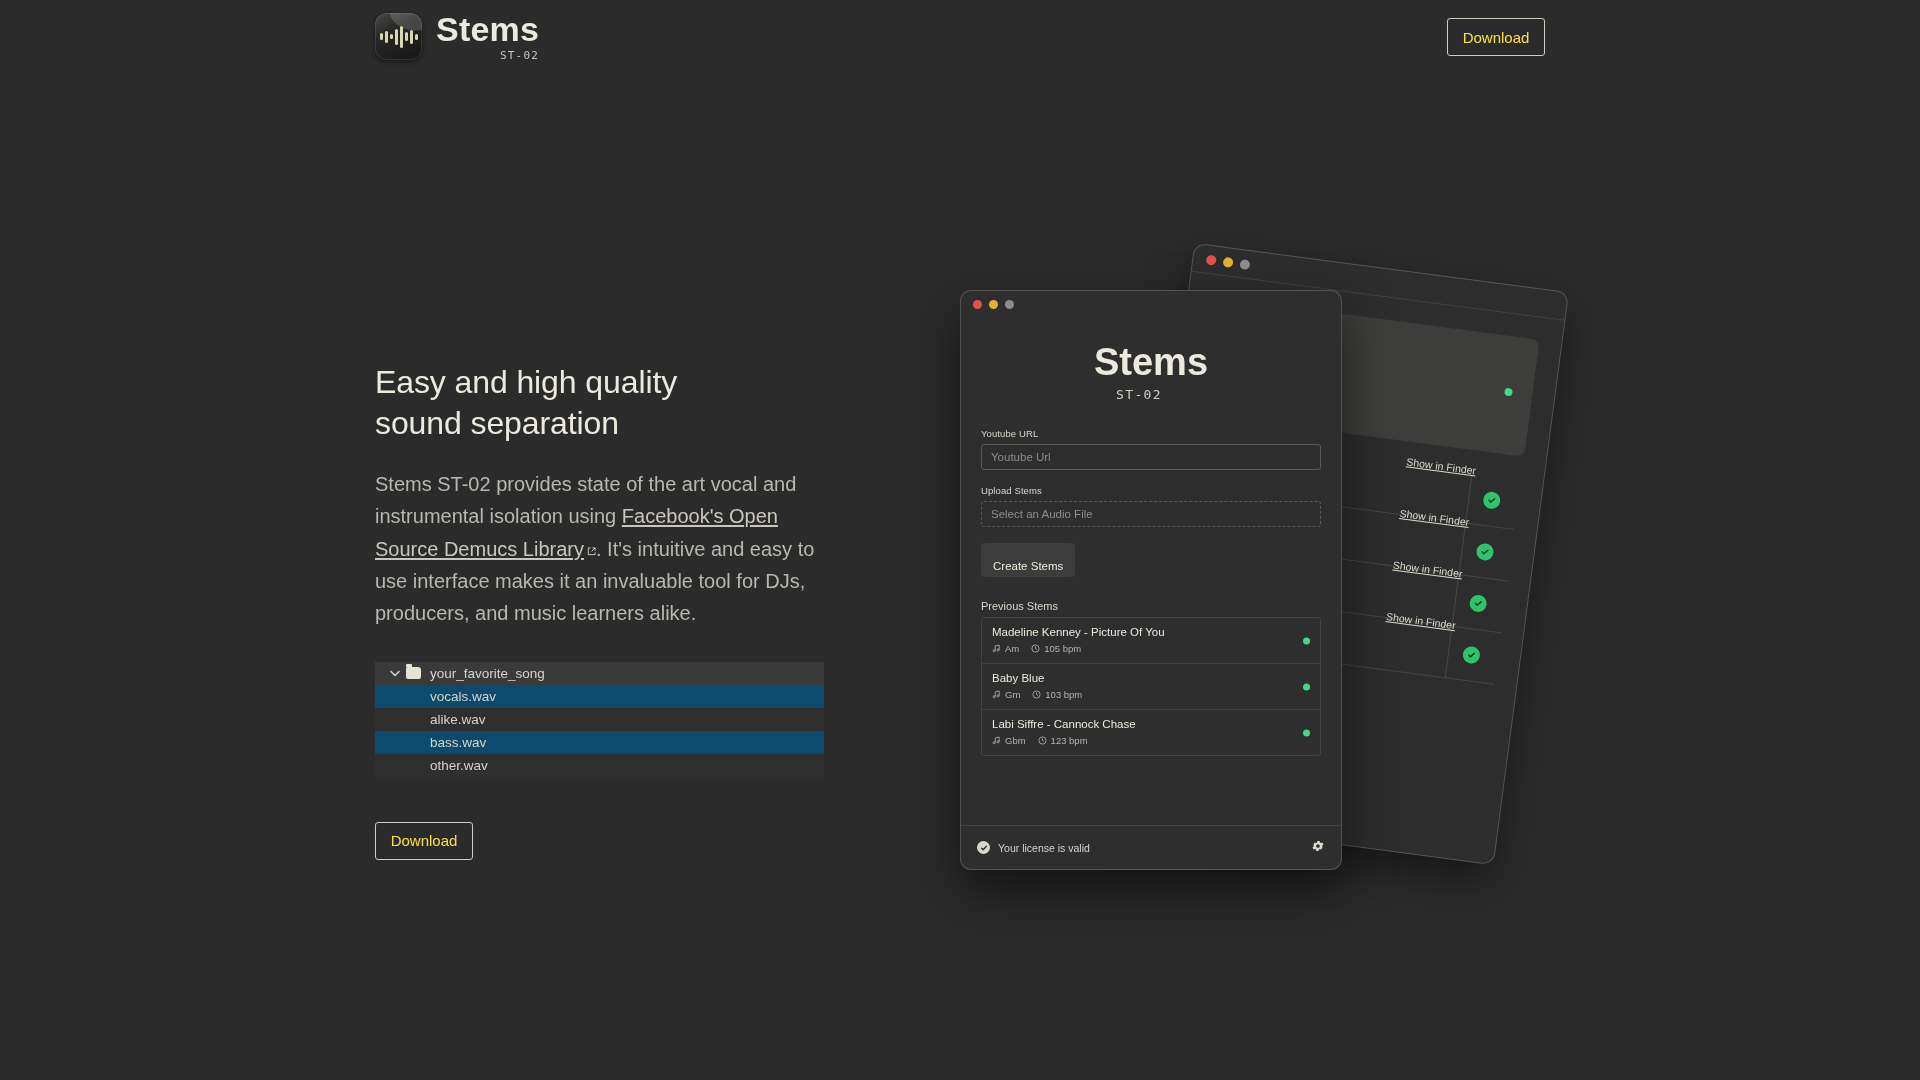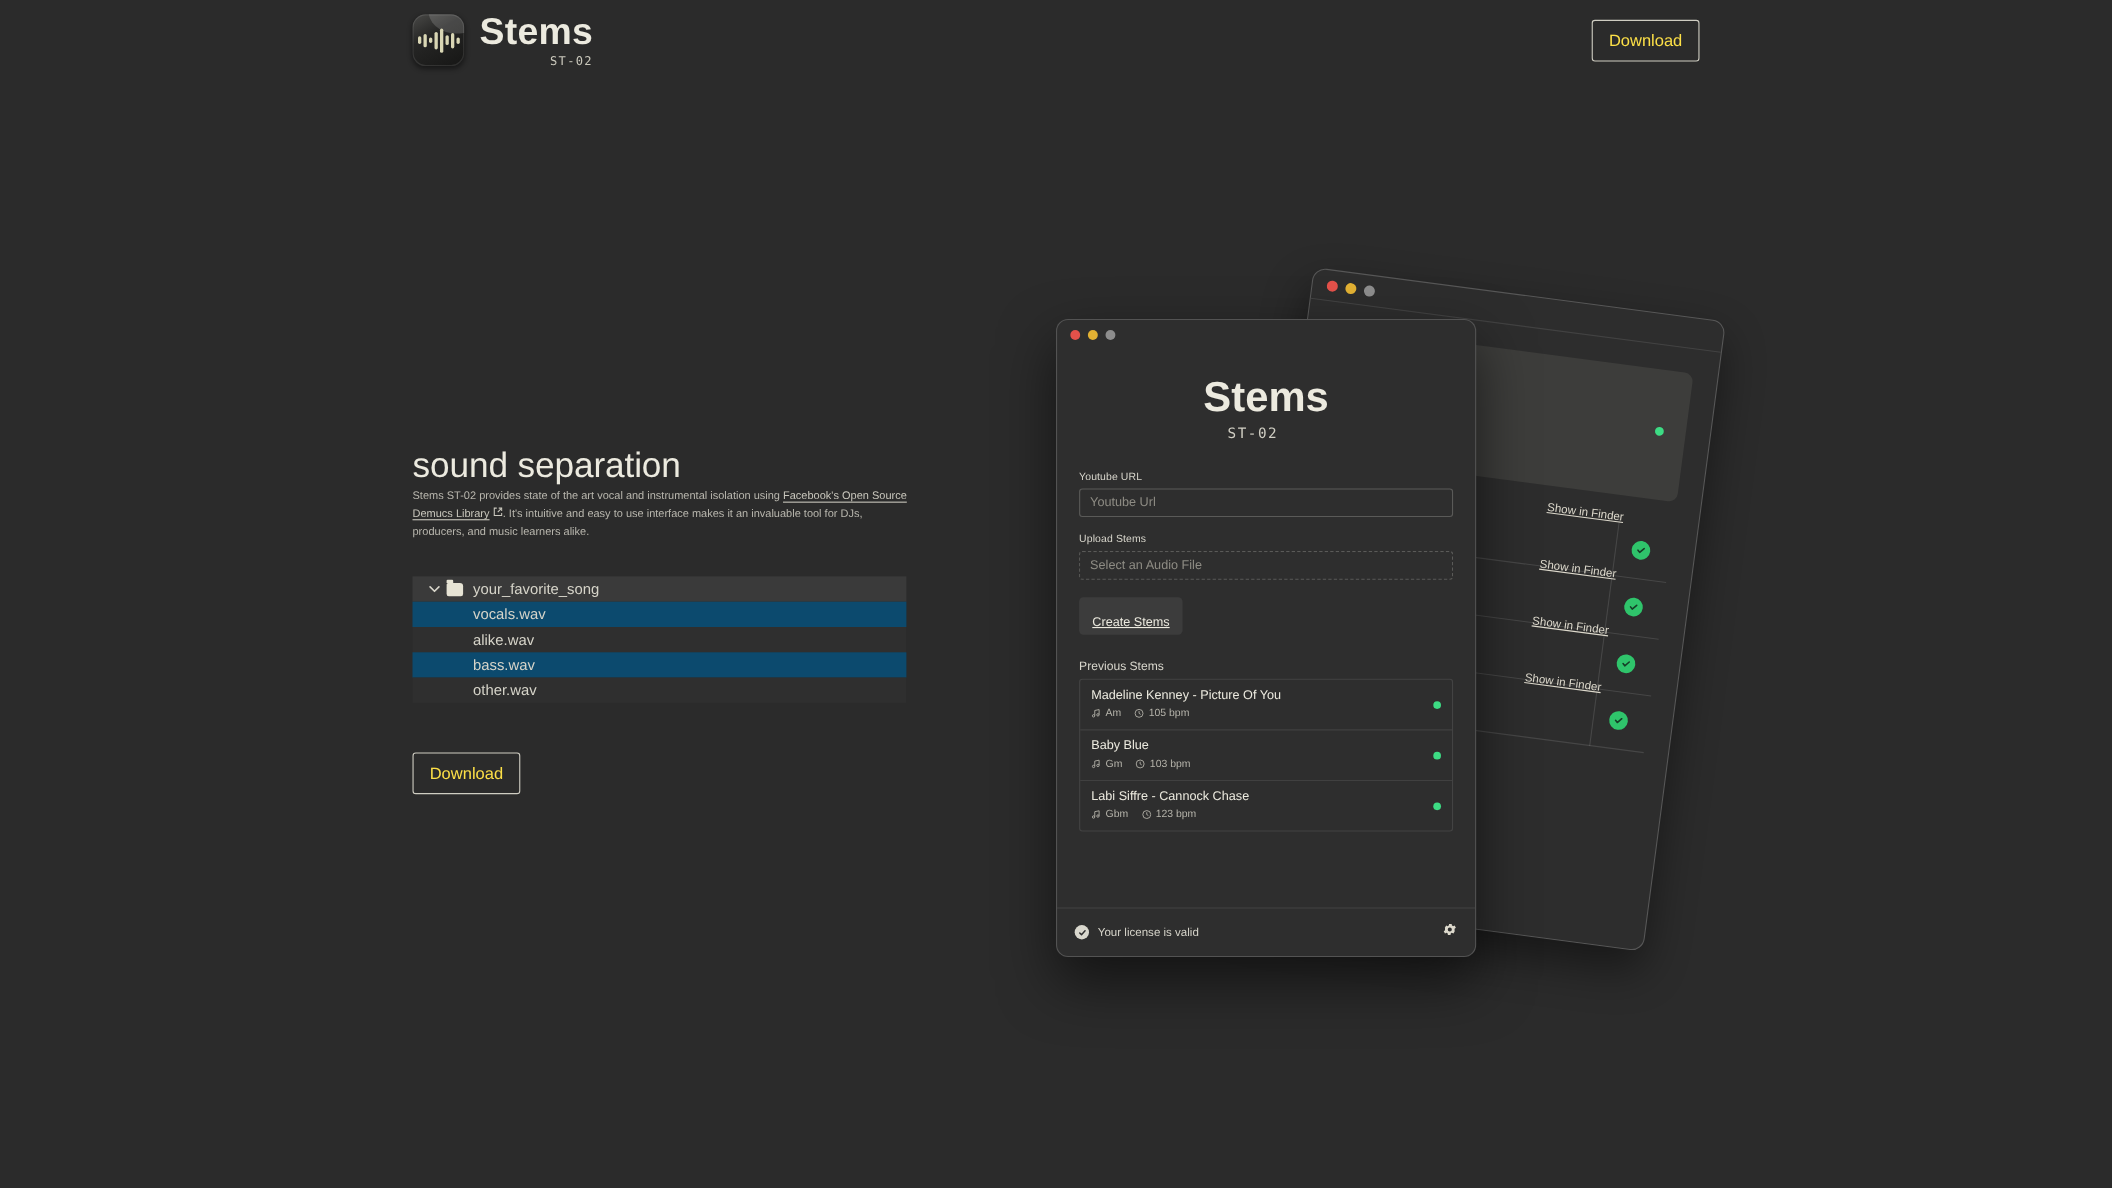--- a/index.html
+++ b/index.html
@@ -119,21 +119,22 @@
     width: 452px;
   }
   .hero h1 {
     font-size: 32px;
     font-weight: 400;
     line-height: 1.28;
     color: #eceadf;
     letter-spacing: -0.1px;
   }
   .hero p {
-    font-size: 10px;
+    margin-top: 24px;
+    font-size: 20px;
     line-height: 1.62;
     color: #b9b7ae;
     max-width: 452px;
   }
   .hero p a {
     color: #c9c7bd;
     text-decoration: underline;
     text-underline-offset: 2px;
   }
   .ext-icon {
@@ -367,21 +368,20 @@
     margin-top: 16px;
     height: 25px;
     padding: 17px 12px;
     background: #3c3c3c;
     border: none;
     border-radius: 4px;
     color: #eceadf;
     font-family: "Liberation Sans", sans-serif;
     font-size: 11.5px;
     cursor: pointer;
-    text-decoration: underline;
   }
 
   .prev-label {
     margin-top: 23px;
     font-size: 11px;
     color: #d8d6cc;
     margin-bottom: 5px;
   }
   .prev-list {
     border: 1px solid rgba(255,255,255,0.10);
@@ -467,21 +467,21 @@
       <span class="brand-sub">ST-02</span>
     </div>
   </div>
 
   <button class="btn-outline topbar-download">Download</button>
 </div>
 
 <div class="hero">
 
   <h1>
-    <br>
+    <span>Easy and high quality</span><br>
     <span>sound separation</span>
   </h1>
 
   <p><span>Stems ST-02 provides state of the art vocal and instrumental isolation using </span><a href="#">Facebook's Open Source Demucs Library</a><span class="ext-icon"><svg width="9" height="9" viewBox="0 0 10 10" fill="none" stroke="#c9c7bd" stroke-width="1.1">
           <path d="M4 1H1.5v7.5H9V6"></path>
           <path d="M6 1h3v3"></path>
           <path d="M9 1L5 5"></path>
         </svg></span><span>. It's intuitive and easy to use interface makes it an invaluable tool for DJs, producers, and music learners alike.</span></p>
 
   

